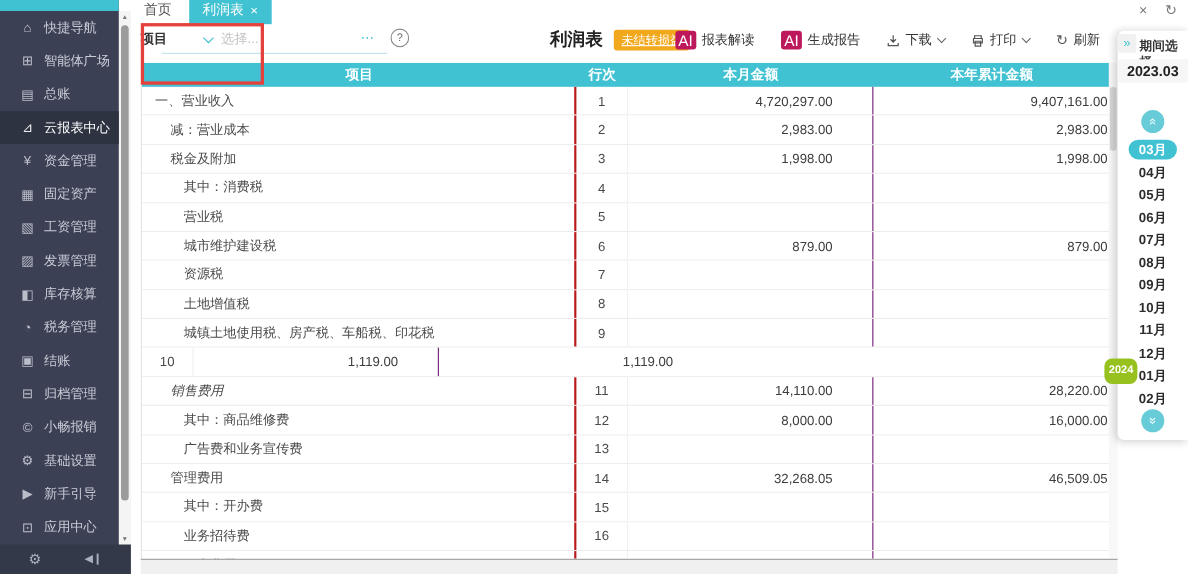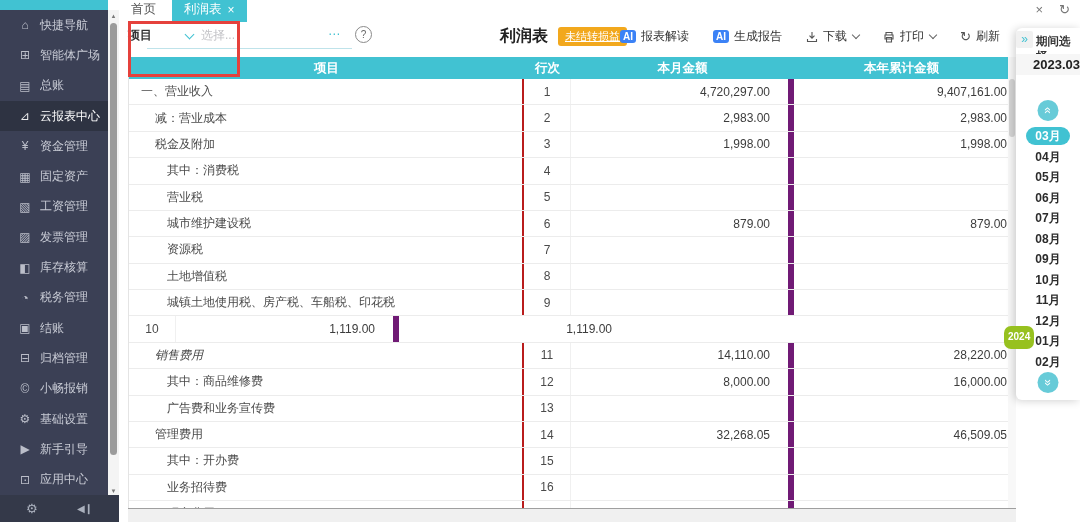--- a/index.html
+++ b/index.html
@@ -40,48 +40,48 @@
   #filter-more{position:absolute;left:200px;top:0;color:#41c2d2;letter-spacing:1px;cursor:pointer}
   #help-circle{position:absolute;left:236px;top:26px;width:15px;height:15px;border:1px solid #8a8a8a;
                border-radius:50%;text-align:center;line-height:15px;font-size:10px;color:#666;cursor:pointer}
   #title-block{position:absolute;left:381px;top:26px;display:flex;align-items:center;gap:10px}
   #report-title{font-size:16px;font-weight:bold;color:#222}
   #status-badge{background:#f2a81d;color:#fff;font-size:11px;padding:2px 7px;border-radius:3px;
                 text-decoration:underline;cursor:pointer}
   #toolbar-actions{position:absolute;right:80px;top:28px;display:flex;gap:24px;align-items:center;
                    font-size:12px;color:#333}
   .action{display:flex;align-items:center;gap:5px;cursor:pointer;white-space:nowrap}
-  .ai-chip{background:#3b82f6;color:#fff;font-size:10px;font-weight:bold;border-radius:3px;
+  .ai-chip{background:#be185d;color:#fff;font-size:14px;font-weight:normal;border-radius:3px;
            padding:1.5px 3px;line-height:1}
   .uicon{font-size:13px;color:#555;line-height:1}
   
   #table{position:absolute;left:9px;top:57px;width:880px;height:451px;overflow:hidden;
          border-left:1px solid #e4e4e4}
   #thead{display:flex;height:22px;background:#41c2d2;color:#fff;font-size:12.5px;font-weight:bold}
   #thead div{display:flex;align-items:center;justify-content:center}
   .c-name{width:395px}.c-line{width:47px}.c-month{width:223px}.c-year{width:215px}
   .trow{display:flex;height:26.38px;border-bottom:1px solid #ececec;font-size:12px;color:#4a4a4a;
         background:#fff;box-sizing:border-box}
   .trow div{display:flex;align-items:center;box-sizing:border-box}
   .trow .c-name{border-right:2px solid #b91c1c}
   .trow .c-line{justify-content:center;border-right:1px solid #f0f0f0}
-  .trow .c-month{justify-content:flex-end;padding-right:18px;border-right:6px solid #701a75;color:#3c3c3c}
+  .trow .c-month{justify-content:flex-end;padding-right:36px;border-right:1px solid #701a75;color:#3c3c3c}
   .trow .c-year{justify-content:flex-end;padding-right:2px;color:#3c3c3c}
   
   #v-scroll{position:absolute;left:889px;top:57px;width:8px;height:451px;background:#f8f8f8}
   #v-thumb{position:absolute;left:1px;top:22px;width:6px;height:58px;background:#d5d5d5;border-radius:3px}
   #h-scroll{position:absolute;left:9px;top:508px;width:888px;height:13px;background:#f0f0f0;
             border-top:1px solid #9f9f9f}
   
   #period-panel{position:absolute;left:897px;top:28px;width:64px;height:372px;background:#fff;
                 border-radius:6px 0 0 6px;box-shadow:-2px 1px 8px rgba(0,0,0,.18);z-index:8}
   #panel-collapse{position:absolute;left:0;top:3px;width:17px;height:17px;background:#f1f1f1;
                   color:#41c2d2;font-size:12px;text-align:center;line-height:16px;cursor:pointer;border-radius:2px}
   #panel-title{position:absolute;left:20px;top:6px;font-size:11.5px;font-weight:bold;color:#333}
-  #panel-current{position:absolute;left:0;top:26px;width:100%;text-align:right;font-size:13px;
+  #panel-current{position:absolute;left:0;top:26px;width:100%;text-align:center;font-size:13px;
                  font-weight:bold;color:#222;background:#f6f6f6;padding:3px 0}
   .circ-btn{position:absolute;left:50%;transform:translateX(-50%);width:21px;height:21px;border-radius:50%;
             background:#67cbd8;color:#fff;text-align:center;cursor:pointer}
   .circ-btn .dbl{display:inline-block;font-size:12px;line-height:21px}
   #circ-up{top:72px}#circ-up .dbl{transform:rotate(-90deg)}
   #circ-down{top:344px}#circ-down .dbl{transform:rotate(90deg)}
   #month-list{position:absolute;left:0;top:98px;width:100%}
   .month-item{position:relative;height:20.5px;text-align:center;font-size:12px;font-weight:bold;
               color:#2c2c2c;cursor:pointer;line-height:20.5px}
   .month-item .pill{background:#41c2d2;color:#fff;border-radius:10px;padding:2px 9px}

